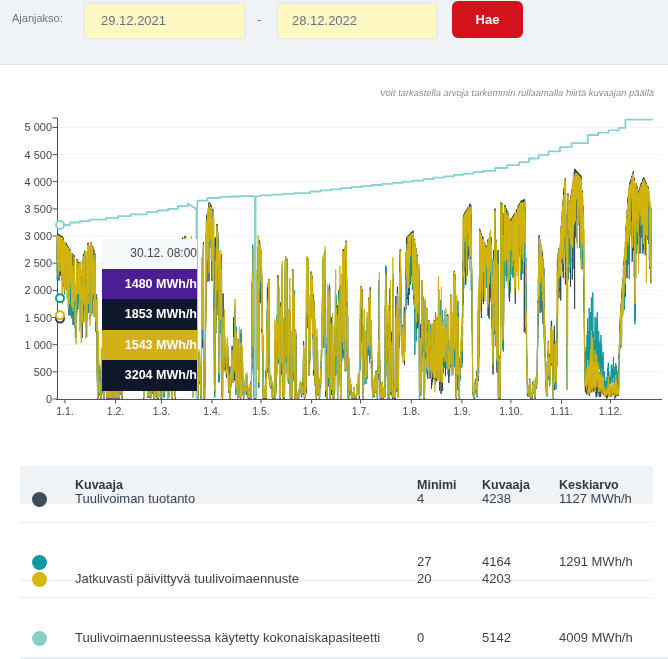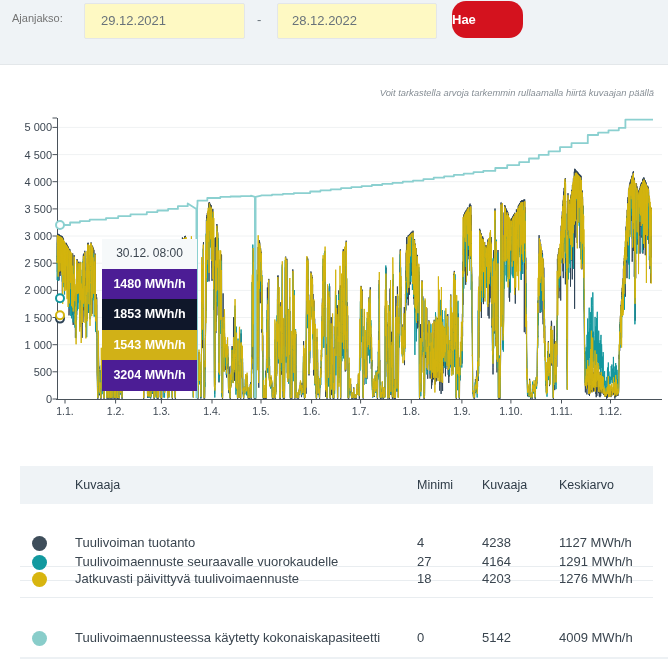--- a/index.html
+++ b/index.html
@@ -1,24 +1,24 @@
 <!DOCTYPE html>
 <html><head><meta charset="utf-8"><title>t</title><style>
 html,body{margin:0;padding:0}
 body{width:668px;height:659px;position:relative;font-family:"Liberation Sans",sans-serif;background:#fff;overflow:hidden}
 .topbar{position:absolute;left:0;top:0;width:668px;height:65px;background:#eff3f6;border-bottom:1px solid #e3e7ea;box-sizing:border-box}
 .albl{position:absolute;left:12px;top:12px;font-size:11px;color:#737373}
 .inp{position:absolute;top:3px;height:36px;background:#fef9c3;border:1px solid #e3e6e9;border-radius:2px;font-size:13px;color:#68727a;line-height:34px;box-sizing:border-box}
 .dash{position:absolute;left:257px;top:12px;font-size:13px;color:#68727a}
-.btn{position:absolute;left:452px;top:1px;width:71px;height:37px;background:#d4121e;color:#fff;font-size:13px;font-weight:bold;line-height:37px;border-radius:14px}
+.btn{position:absolute;left:452px;top:1px;width:71px;height:37px;background:#d4121e;color:#fff;font-size:13px;font-weight:bold;text-align:center;line-height:37px;border-radius:6px}
 .note{position:absolute;right:14px;top:86.5px;font-size:9.4px;font-style:italic;color:#868e95}
-.tip{position:absolute;left:102px;top:239px;width:95px;z-index:5;font-size:12.5px;text-align:center}
+.tip{position:absolute;left:102px;top:239px;width:95px;z-index:5;font-size:12.5px;text-align:right}
 .tiph{height:29.5px;line-height:29.5px;background:#f6f9fa;color:#3c4650;font-size:12px}
 .tipr{height:30.5px;line-height:30.5px;color:#fff;font-weight:bold}
-.thead{position:absolute;left:20px;top:466px;width:633px;height:38px;background:#eff3f6;font-size:12.5px;font-weight:normal;color:#2e3b47}
+.thead{position:absolute;left:20px;top:466px;width:633px;height:38px;background:#eff3f6;font-size:12.5px;font-weight:bold;color:#2e3b47}
 .thead span,.trow span{position:absolute;top:0;line-height:38px;white-space:nowrap}
 .c1{left:55px}.c2{left:397px}.c3{left:462px}.c4{left:539px}
 .trow{position:absolute;left:20px;width:633px;border-bottom:1px solid #e9edf0;font-size:13px;color:#3a454f;box-sizing:border-box}
 .trow span{line-height:38px}
 .trow span.dot{position:absolute;left:12px;top:11.5px;width:15px;height:15px;border-radius:50%;line-height:normal}
 .bstrip{position:absolute;left:20px;top:657px;width:648px;height:2px;background:#edf1f4}
 </style></head><body>
 <svg width="668" height="659" viewBox="0 0 668 659" style="position:absolute;left:0;top:0">
 <line x1="57" y1="371.8" x2="662" y2="371.8" stroke="#f0f2f3" stroke-width="1"></line>
     <line x1="57" y1="344.7" x2="662" y2="344.7" stroke="#f0f2f3" stroke-width="1"></line>
@@ -93,48 +93,46 @@
 <div class="inp" style="left:84px;width:161px;padding-left:16px">29.12.2021</div>
 <div class="dash">-</div>
 <div class="inp" style="left:277px;width:160px;padding-left:14px">28.12.2022</div>
 <div class="btn">Hae</div>
 <div class="note">Voit tarkastella arvoja tarkemmin rullaamalla hiirtä kuvaajan päällä</div>
 <div class="tip">
 <div class="tiph">30.12. 08:00</div>
 <div class="tipr" style="background:#4c1d95">1480 MWh/h</div>
 <div class="tipr" style="background:#0f172a">1853 MWh/h</div>
 <div class="tipr" style="background:#d1b117">1543 MWh/h</div>
-<div class="tipr" style="background:#4c1d95">3204 MWh/h</div>
+<div class="tipr" style="background:#0f172a">3204 MWh/h</div>
 </div>
 <div class="thead">
     <span class="c1">Kuvaaja</span>
     <span class="c2">Minimi</span>
     <span class="c3">Kuvaaja</span>
     <span class="c4">Keskiarvo</span>
   </div>
-<div class="trow" style="top:524px;height:43px">
+<div class="trow" style="top:480px;height:43px">
 <span class="dot" style="background:#3e4d5a"></span>
 <span class="c1">Tuulivoiman tuotanto</span>
     <span class="c2">4</span>
     <span class="c3">4238</span>
     <span class="c4">1127 MWh/h</span>
   </div>
 <div class="trow" style="top:543px;height:38px">
 <span class="dot" style="background:#12999f"></span>
-<span class="c1">Tuulivoimaennuste seuraavalle vuorokaudelle</span>
     <span class="c2">27</span>
     <span class="c3">4164</span>
     <span class="c4">1291 MWh/h</span>
   </div>
 <div class="trow" style="top:560px;height:38px">
 <span class="dot" style="background:#d8b50f"></span>
 <span class="c1">Jatkuvasti päivittyvä tuulivoimaennuste</span>
-    <span class="c2">18</span>
+    <span class="c2">20</span>
     <span class="c3">4203</span>
-    <span class="c4">1276 MWh/h</span>
   </div>
 <div class="trow" style="top:619px;height:38.5px">
 <span class="dot" style="background:#89cdca"></span>
 <span class="c1">Tuulivoimaennusteessa käytetty kokonaiskapasiteetti</span>
     <span class="c2">0</span>
     <span class="c3">5142</span>
     <span class="c4">4009 MWh/h</span>
   </div>
 <div class="bstrip"></div>
 </body></html>

